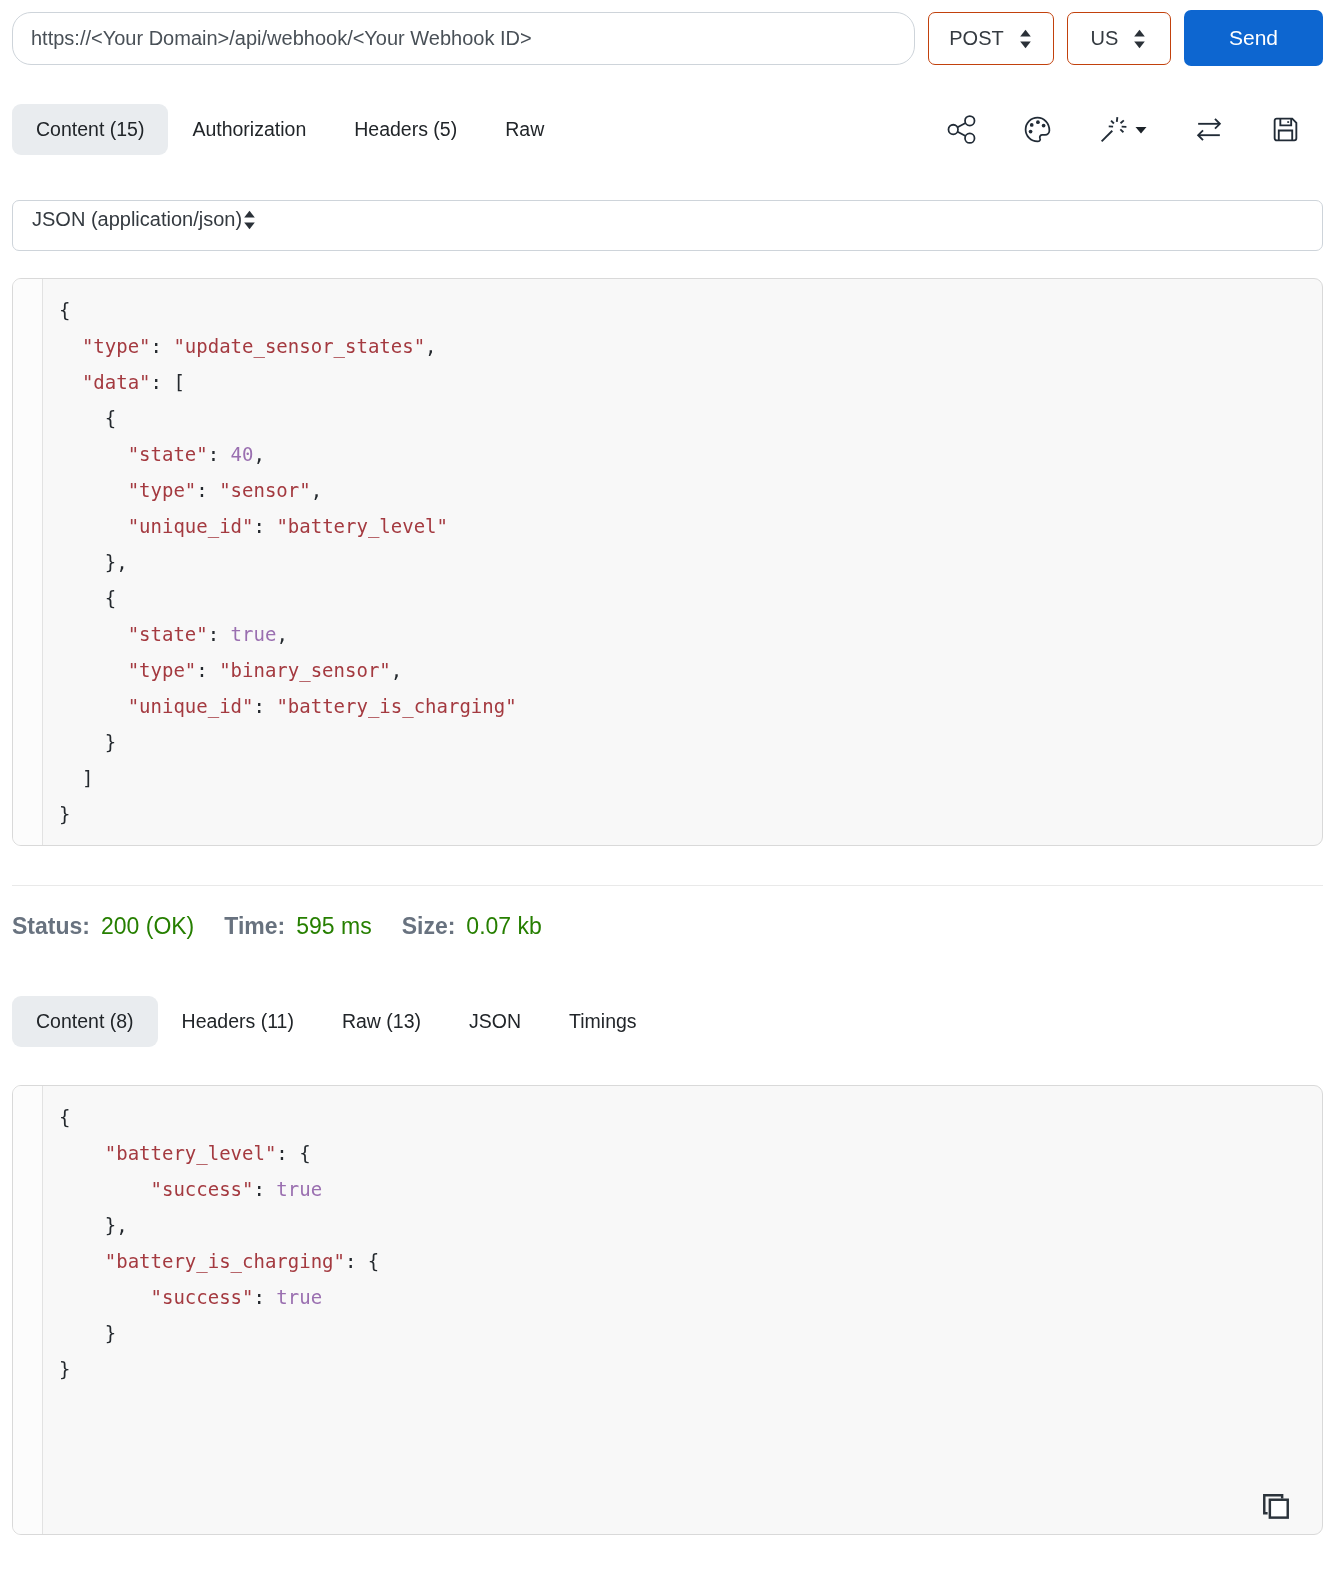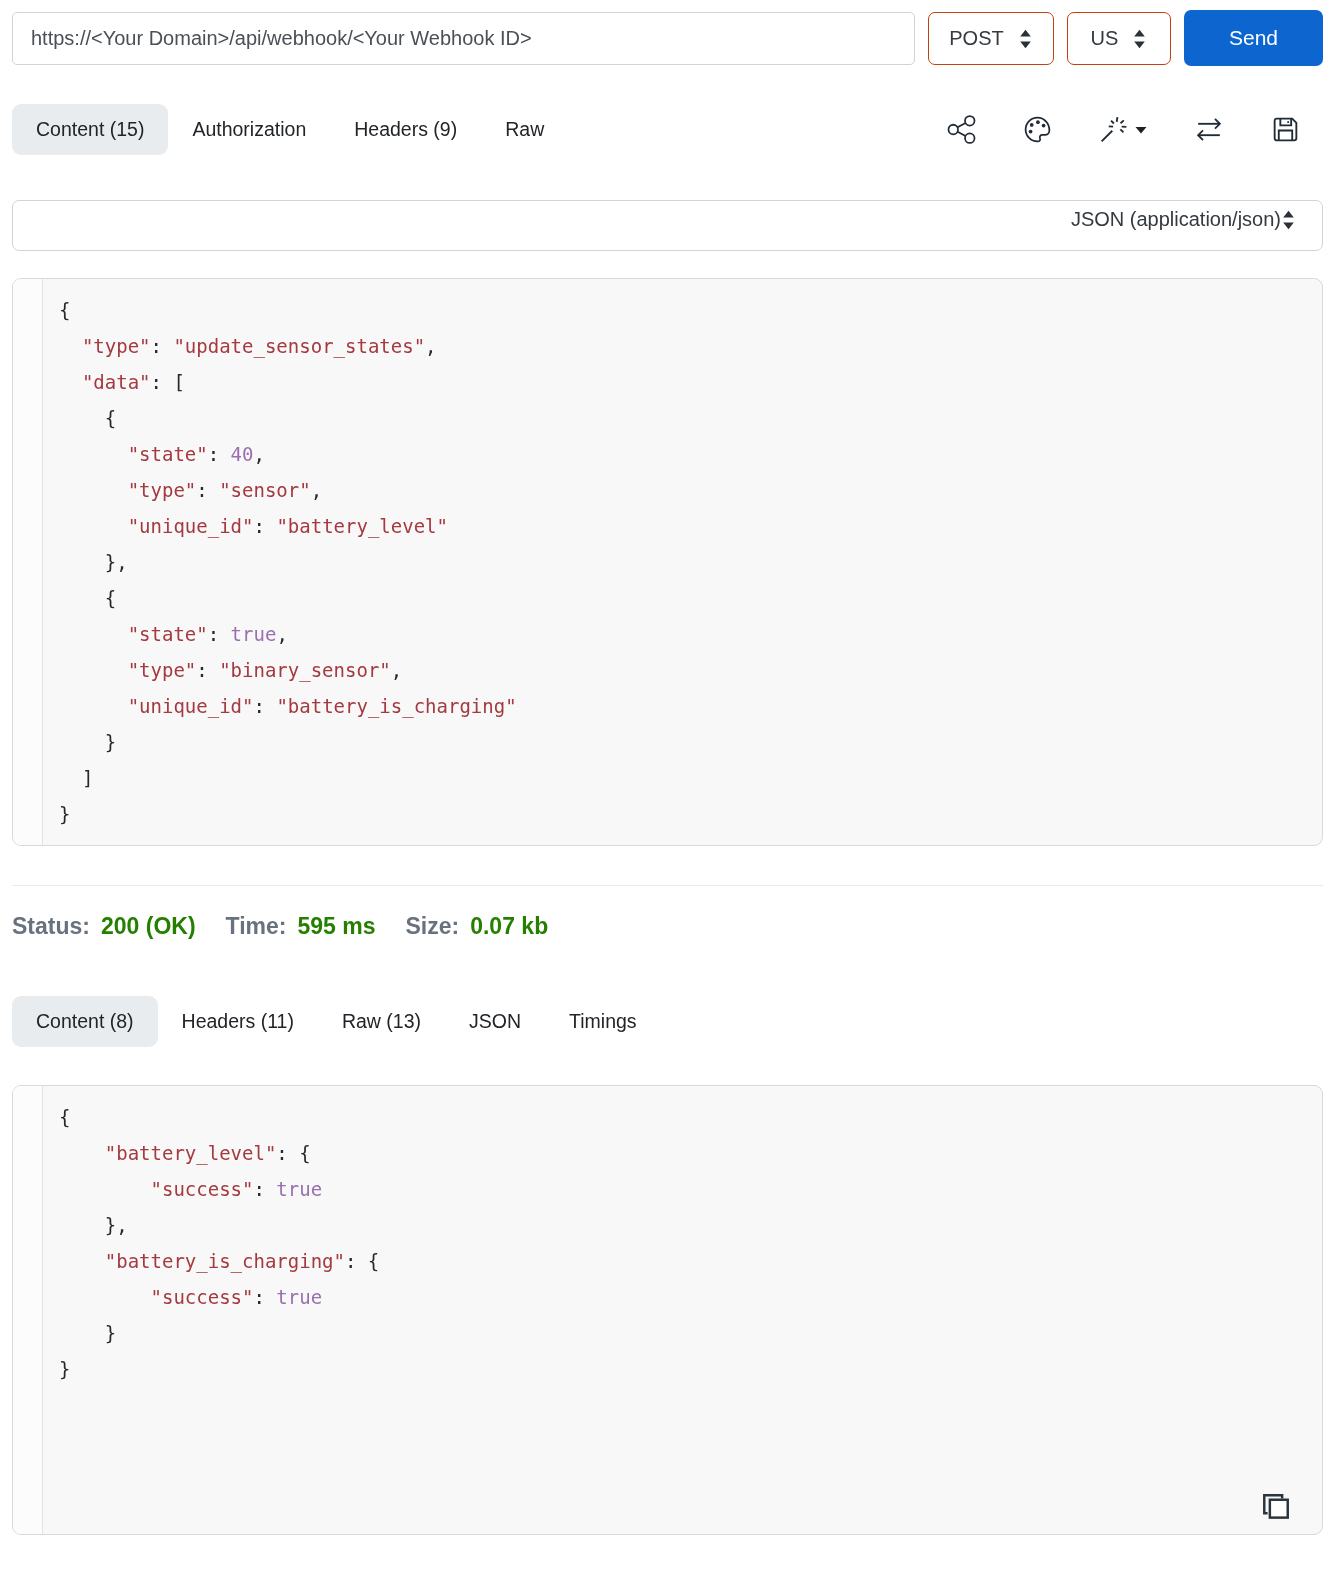--- a/index.html
+++ b/index.html
@@ -9,21 +9,21 @@
     font-family: "Liberation Sans", sans-serif;
     color: #212529;
     overflow: hidden;
   }
   .page { width: 1335px; padding: 0 12px; position: relative; }
 
   
   .topbar { display: flex; gap: 13px; margin-top: 10px; align-items: stretch; height: 56px; }
   .url-input {
     flex: 1; height: 53px; margin-top: 2px;
-    border: 1px solid #ced4da; border-radius: 5px;
+    border: 1px solid #ced4da; border-radius: 19px;
     font-family: "Liberation Sans", sans-serif;
     font-size: 20px; color: #495057; padding: 0 18px; outline: none; background: #fff;
   }
   .select-box {
     height: 53px; margin-top: 2px; border: 1px solid #c2410c; border-radius: 7px;
     display: flex; align-items: center; justify-content: center; gap: 14px;
     font-size: 20px; color: #343a40; background: #fff; cursor: pointer;
   }
   .select-box.method { width: 126px; }
   .select-box.locale { width: 104px; }
@@ -41,21 +41,21 @@
     cursor: pointer; white-space: nowrap;
   }
   .tab.active { background: #e9ecef; }
   .icon-group { display: flex; align-items: center; gap: 45px; margin-right: 22px; }
   .icon-btn { background: none; border: none; cursor: pointer; display: flex; align-items: center; gap: 5px; padding: 0; }
   .icon-btn svg { display: block; }
 
   
   .body-type {
     margin-top: 45px; height: 51px; border: 1px solid #ced4da; border-radius: 7px;
-    display: flex; align-items: center; justify-content: flex-end;
+    display: flex; align-items: center; justify-content: flex-start;
     padding: 0 26px 12px 19px; font-size: 20px; color: #343a40; background: #fff; cursor: pointer;
   }
 
   
   .editor {
     margin-top: 27px; border: 1px solid #d9d9d9; border-radius: 9px;
     background: #f8f8f8; display: flex; overflow: hidden; position: relative;
   }
   .editor.request { height: 568px; }
   .editor.response { height: 450px; margin-top: 38px; }
@@ -71,21 +71,21 @@
   .copy-btn {
     position: absolute; right: 26px; bottom: 6px; width: 40px; height: 40px;
     background: none; border: none; cursor: pointer; padding: 0;
   }
 
   
   .divider { margin-top: 39px; border-top: 1px solid #e9e9e9; height: 0; }
   .statusbar { margin-top: 27px; display: flex; align-items: baseline; gap: 30px; }
   .stat { display: flex; align-items: center; gap: 11px; }
   .stat-label { font-size: 23px; font-weight: bold; color: #68727f; }
-  .stat-value { font-size: 23px; font-weight: bold; color: #267f00; }
+  .stat-value { font-size: 23px; font-weight: normal; color: #267f00; }
 
   .tabrow.response-tabs { margin-top: 56px; justify-content: flex-start; }
 </style>
 </head>
 <body>
 
 <div class="page">
 
   <div class="topbar">
     <input class="url-input" value="https://&lt;Your Domain&gt;/api/webhook/&lt;Your Webhook ID&gt;" style="">
@@ -103,21 +103,21 @@
         <path d="M2.2 13.4 L7.5 20.2 L12.8 13.4 Z" fill="#2b3138"></path>
       </svg>
     </div>
     <button class="send-btn">Send</button>
   </div>
 
   <div class="tabrow">
     <div class="tabs">
       <div class="tab active">Content (15)</div>
       <div class="tab">Authorization</div>
-      <div class="tab">Headers (9)</div>
+      <div class="tab">Headers (5)</div>
       <div class="tab">Raw</div>
     </div>
     <div class="icon-group">
       <button class="icon-btn" title="">
         <svg width="31" height="31" viewBox="0 0 30 30" fill="none" stroke="#212b36" stroke-width="1.7">
           <circle cx="7" cy="15" r="4.6"></circle>
           <circle cx="23" cy="6.6" r="4.6"></circle>
           <circle cx="23" cy="23.4" r="4.6"></circle>
           <line x1="11.2" y1="12.9" x2="18.9" y2="8.7"></line>
           <line x1="11.2" y1="17.1" x2="18.9" y2="21.3"></line>

